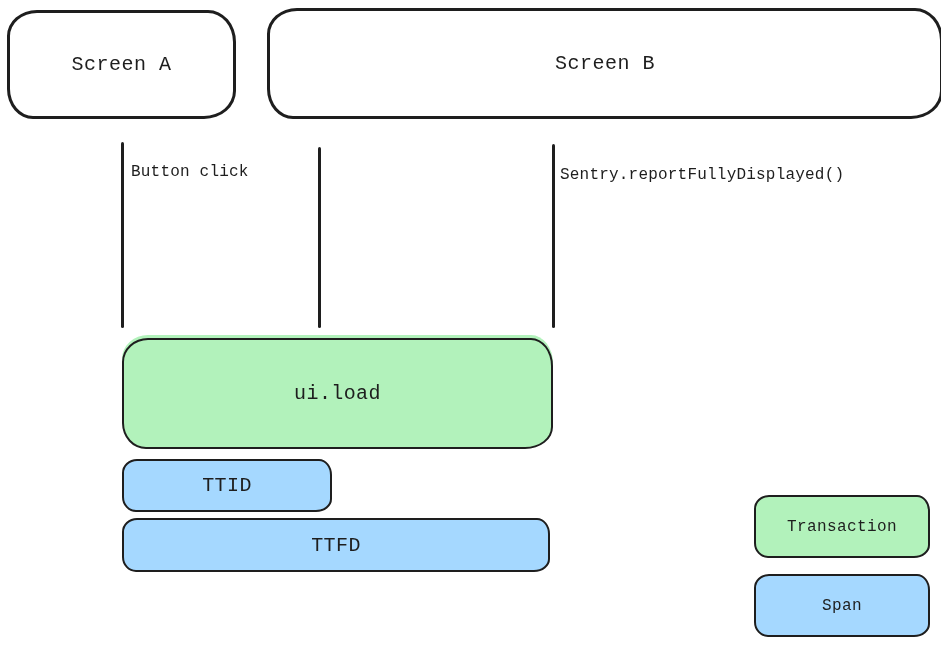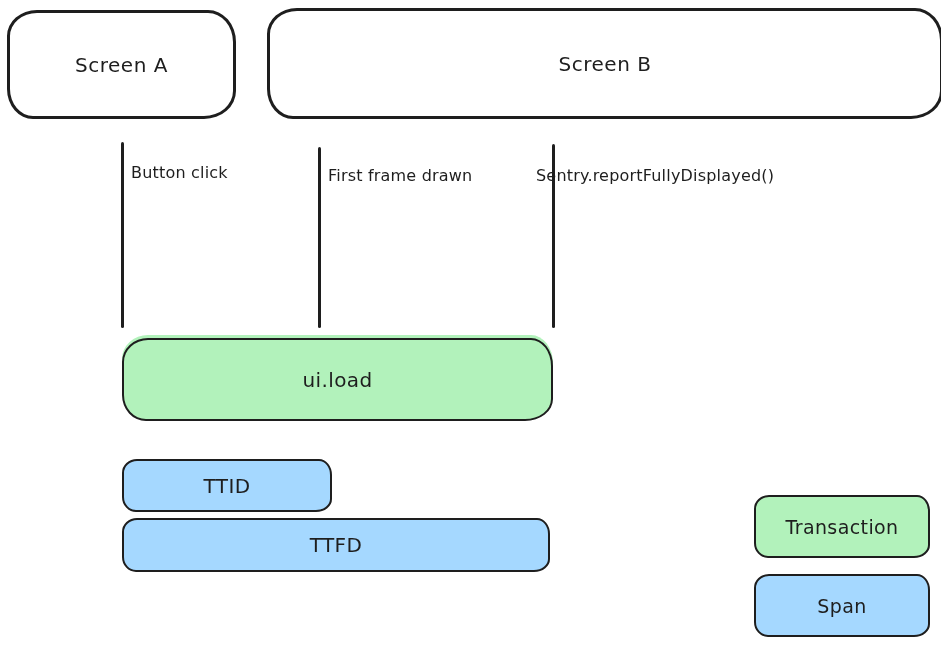--- a/index.html
+++ b/index.html
@@ -1,21 +1,21 @@
 <!DOCTYPE html>
 <html style="--transaction-fill: #b2f2bb; --span-fill: #a5d8ff; --stroke: #1e1e1e; --background: #ffffff;"><head>
 <meta charset="utf-8">
 <style>
   :root {
     --transaction-fill: #b2f2bb;
     --span-fill: #a5d8ff;
     --stroke: #1e1e1e;
     --background: #ffffff;
   }
-  * { margin: 0; padding: 0; box-sizing: border-box; }
+  * { margin: 0; padding: 0; box-sizing: border-box; font-family: Liberation Mono, monospace; }
   html, body {
     width: 941px; height: 648px;
     background: var(--background);
     font-family: "DejaVu Sans", "Liberation Sans", sans-serif;
     color: var(--stroke);
     overflow: hidden;
   }
   .canvas {
     position: relative;
     width: 941px; height: 648px;
@@ -44,54 +44,54 @@
 
   .marker-label {
     position: absolute;
     font-size: 16px;
     white-space: nowrap;
     letter-spacing: 0.2px;
     margin-top: 12px;
   }
   .marker-label-1 { left: 131px; top: 151px; }
   .marker-label-2 { left: 328px; top: 154px; }
-  .marker-label-3 { left: 536px; top: 154px; }
+  .marker-label-3 { left: 560px; top: 154px; }
 
   .bar {
     position: absolute;
     border: 2.5px solid var(--stroke);
     display: flex; align-items: center; justify-content: center;
     font-size: 20px;
     letter-spacing: 0.4px;
   }
   .bar.transaction { background: var(--transaction-fill); }
   .bar.span        { background: var(--span-fill); }
 
   .bar-uiload {
-    left: 122px; top: 338px; width: 431px; height: 83px;
+    left: 122px; top: 338px; width: 431px; height: 111px;
     border-radius: 26px 22px 28px 24px / 24px 28px 22px 26px;
     box-shadow: 0 -3px 0 0 var(--transaction-fill);
   }
   .bar-ttid {
     left: 122px; top: 459px; width: 210px; height: 53px;
     border-radius: 15px 13px 16px 14px / 14px 16px 13px 15px;
   }
   .bar-ttfd {
     left: 122px; top: 518px; width: 428px; height: 54px;
     border-radius: 15px 13px 16px 14px / 14px 16px 13px 15px;
     justify-content: center;
   }
 
   .legend-box {
     position: absolute;
     left: 754px; width: 176px; height: 63px;
     border: 2.5px solid var(--stroke);
     border-radius: 15px 13px 16px 14px / 14px 16px 13px 15px;
     display: flex; align-items: center; justify-content: center;
-    font-size: 19px;
+    font-size: 16px;
     letter-spacing: 0.4px;
   }
   .legend-transaction { top: 495px; background: var(--transaction-fill); }
   .legend-span        { top: 574px; background: var(--span-fill); }
 </style>
 </head>
 <body>
 
 <div class="canvas">
 
@@ -99,21 +99,20 @@
     <span>Screen A</span>
   </div>
   <div class="screen-box screen-b">
     <span>Screen B</span>
   </div>
 
   <div class="marker-line marker-1"></div>
   <div class="marker-label marker-label-1">Button click</div>
 
   <div class="marker-line marker-2"></div>
-  <div class="marker-label marker-label-2">First frame drawn</div>
 
   <div class="marker-line marker-3"></div>
   <div class="marker-label marker-label-3">Sentry.reportFullyDisplayed()</div>
 
   <div class="bar transaction bar-uiload">
     <span>ui.load</span>
   </div>
   <div class="bar span bar-ttid">
     <span>TTID</span>
   </div>

